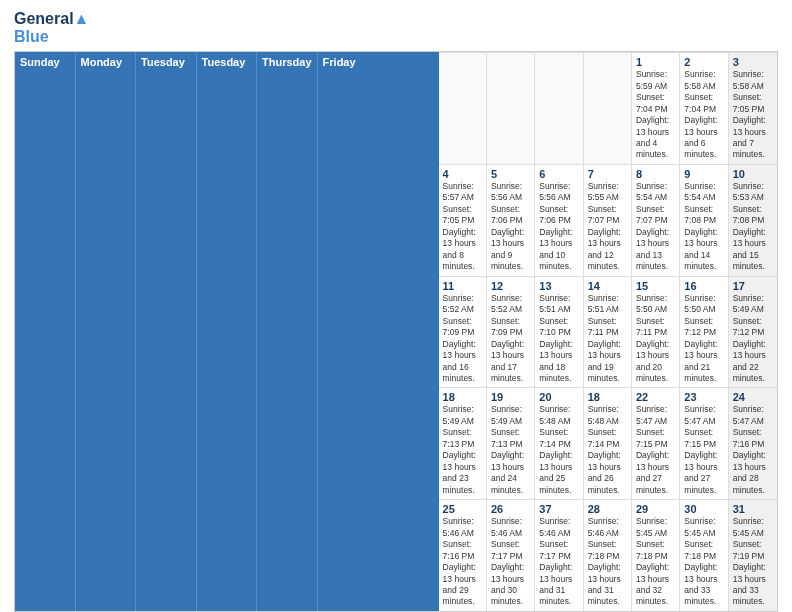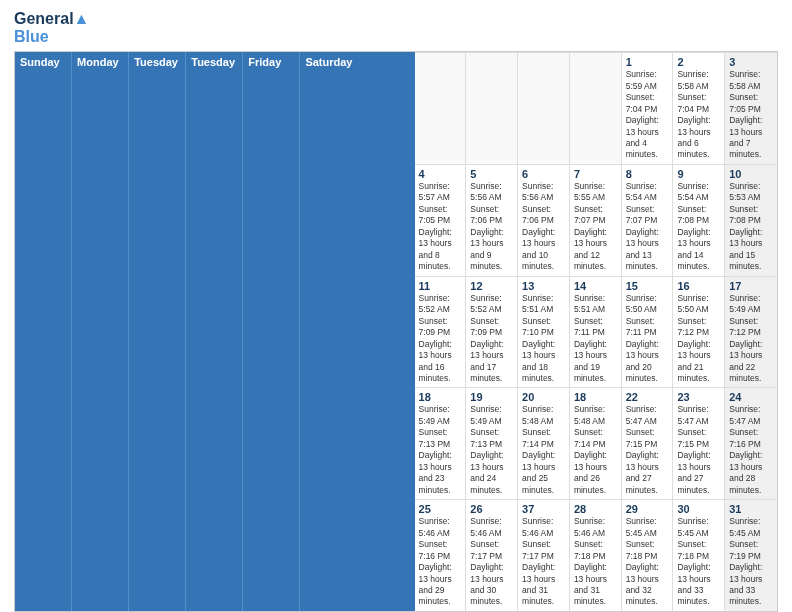--- a/index.html
+++ b/index.html
@@ -120,22 +120,22 @@
       <div class="subtitle"></div>
     </div>
   </div>
 
   <div class="calendar">
     <div class="cal-header">
     <div class="cal-header-cell">Sunday</div>
         <div class="cal-header-cell">Monday</div>
         <div class="cal-header-cell">Tuesday</div>
         <div class="cal-header-cell">Tuesday</div>
+        <div class="cal-header-cell">Thursday</div>
         <div class="cal-header-cell">Friday</div>
-        <div class="cal-header-cell">Saturday</div>
       </div>
     <div class="cal-body">
     <div class="cal-row">
           <div class="cal-cell empty"></div>
           <div class="cal-cell empty"></div>
           <div class="cal-cell empty"></div>
           <div class="cal-cell empty"></div>
           <div class="cal-cell">
             <span class="day-num">1</span>
             <div class="day-info" style="white-space: pre-line;">Sunrise: 5:59 AM

